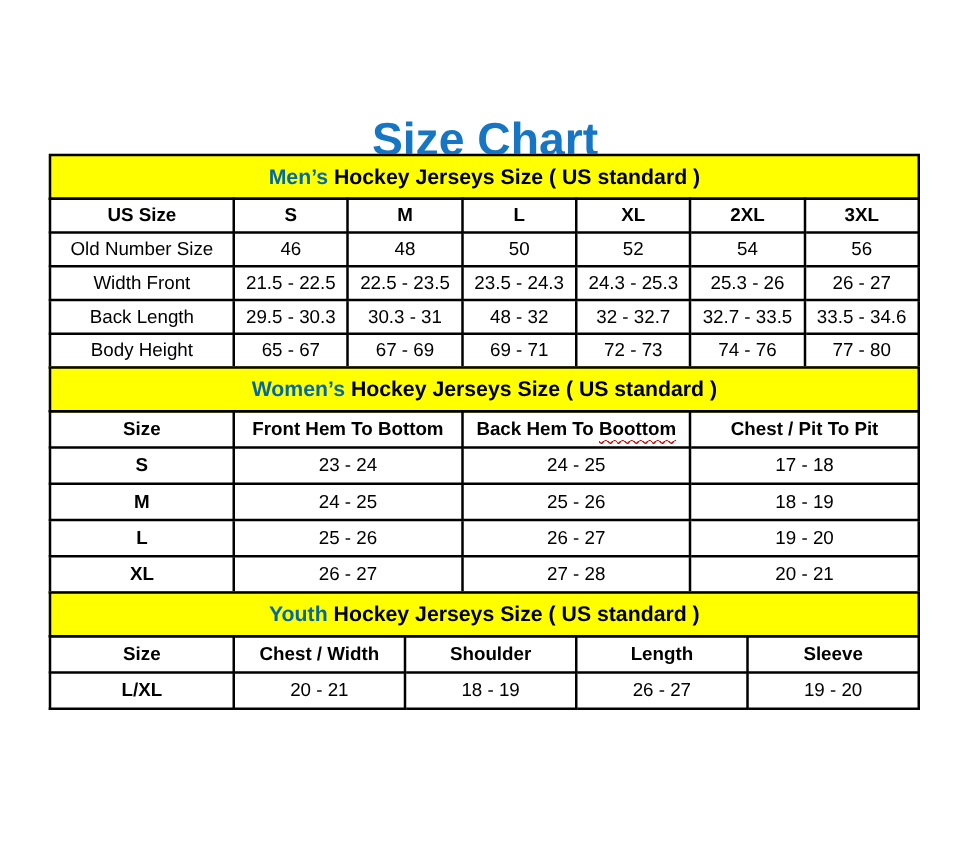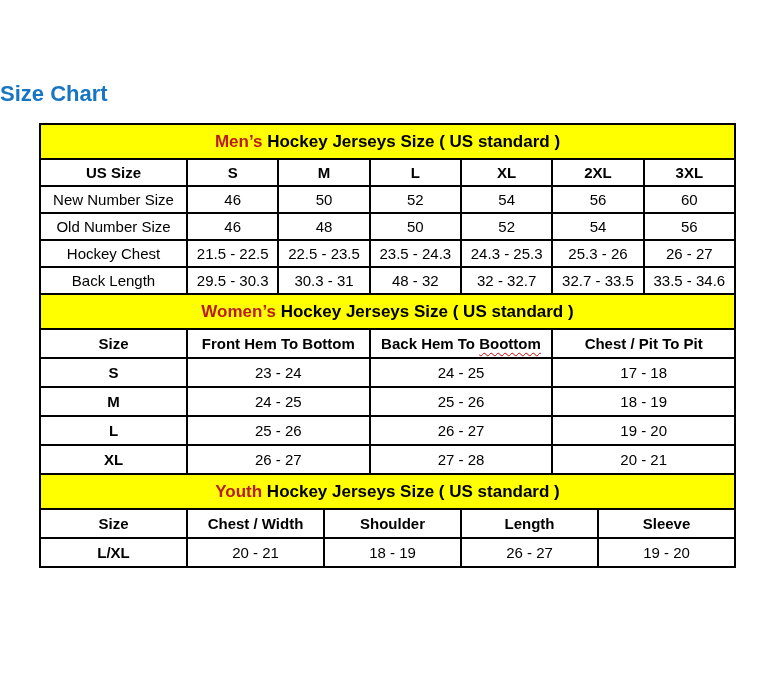--- a/index.html
+++ b/index.html
@@ -7,42 +7,43 @@
   body {
     width: 776px; height: 692px;
     background: #ffffff;
     font-family: "Liberation Sans", sans-serif;
     position: relative;
     color: #000;
   }
   .page-title {
     position: absolute;
     top: 66px; left: 0; right: 0;
-    font-size: 22px;
+    text-align: center;
+    font-size: 37px;
     font-weight: 700;
     color: #1776C4;
     letter-spacing: 0px;
   }
   .size-chart {
     position: absolute;
     left: 39px; top: 123px;
     width: 697px;
   }
   .band {
     background: #FFFF00;
     border: 2px solid #000;
     text-align: center;
     font-weight: 700;
     font-size: 17px;
     line-height: 20px;
     padding: 7px 0 6px 0;
   }
   .band + table { margin-top: -2px; }
   table + .band { margin-top: -2px; }
-  .band .hl { color: #b91c1c; }
+  .band .hl { color: #0369a1; }
   table.section {
     width: 100%;
     border-collapse: collapse;
     table-layout: fixed;
   }
   th, td {
     border: 2px solid #000;
     text-align: center;
     vertical-align: middle;
     font-size: 15px;
@@ -88,55 +89,55 @@
         <th>S</th>
         <th>M</th>
         <th>L</th>
         <th>XL</th>
         <th>2XL</th>
         <th>3XL</th>
       </tr>
     </thead>
     <tbody>
       <tr>
-        <td>New Number Size</td>
-        <td>46</td>
-        <td>50</td>
-        <td>52</td>
-        <td>54</td>
-        <td>56</td>
-        <td>60</td>
-      </tr>
-      <tr>
         <td>Old Number Size</td>
         <td>46</td>
         <td>48</td>
         <td>50</td>
         <td>52</td>
         <td>54</td>
         <td>56</td>
       </tr>
       <tr>
-        <td>Hockey Chest</td>
+        <td>Width Front</td>
         <td>21.5 - 22.5</td>
         <td>22.5 - 23.5</td>
         <td>23.5 - 24.3</td>
         <td>24.3 - 25.3</td>
         <td>25.3 - 26</td>
         <td>26 - 27</td>
       </tr>
       <tr>
         <td>Back Length</td>
         <td>29.5 - 30.3</td>
         <td>30.3 - 31</td>
         <td>48 - 32</td>
         <td>32 - 32.7</td>
         <td>32.7 - 33.5</td>
         <td>33.5 - 34.6</td>
       </tr>
+      <tr>
+        <td>Body Height</td>
+        <td>65 - 67</td>
+        <td>67 - 69</td>
+        <td>69 - 71</td>
+        <td>72 - 73</td>
+        <td>74 - 76</td>
+        <td>77 - 80</td>
+      </tr>
     </tbody>
   </table>
 
   <div class="band">
     <span class="hl">Women’s</span><span> Hockey Jerseys Size ( US standard )</span>
   </div>
   <table class="section women">
     <colgroup>
       <col style="width:147px">
       <col>

